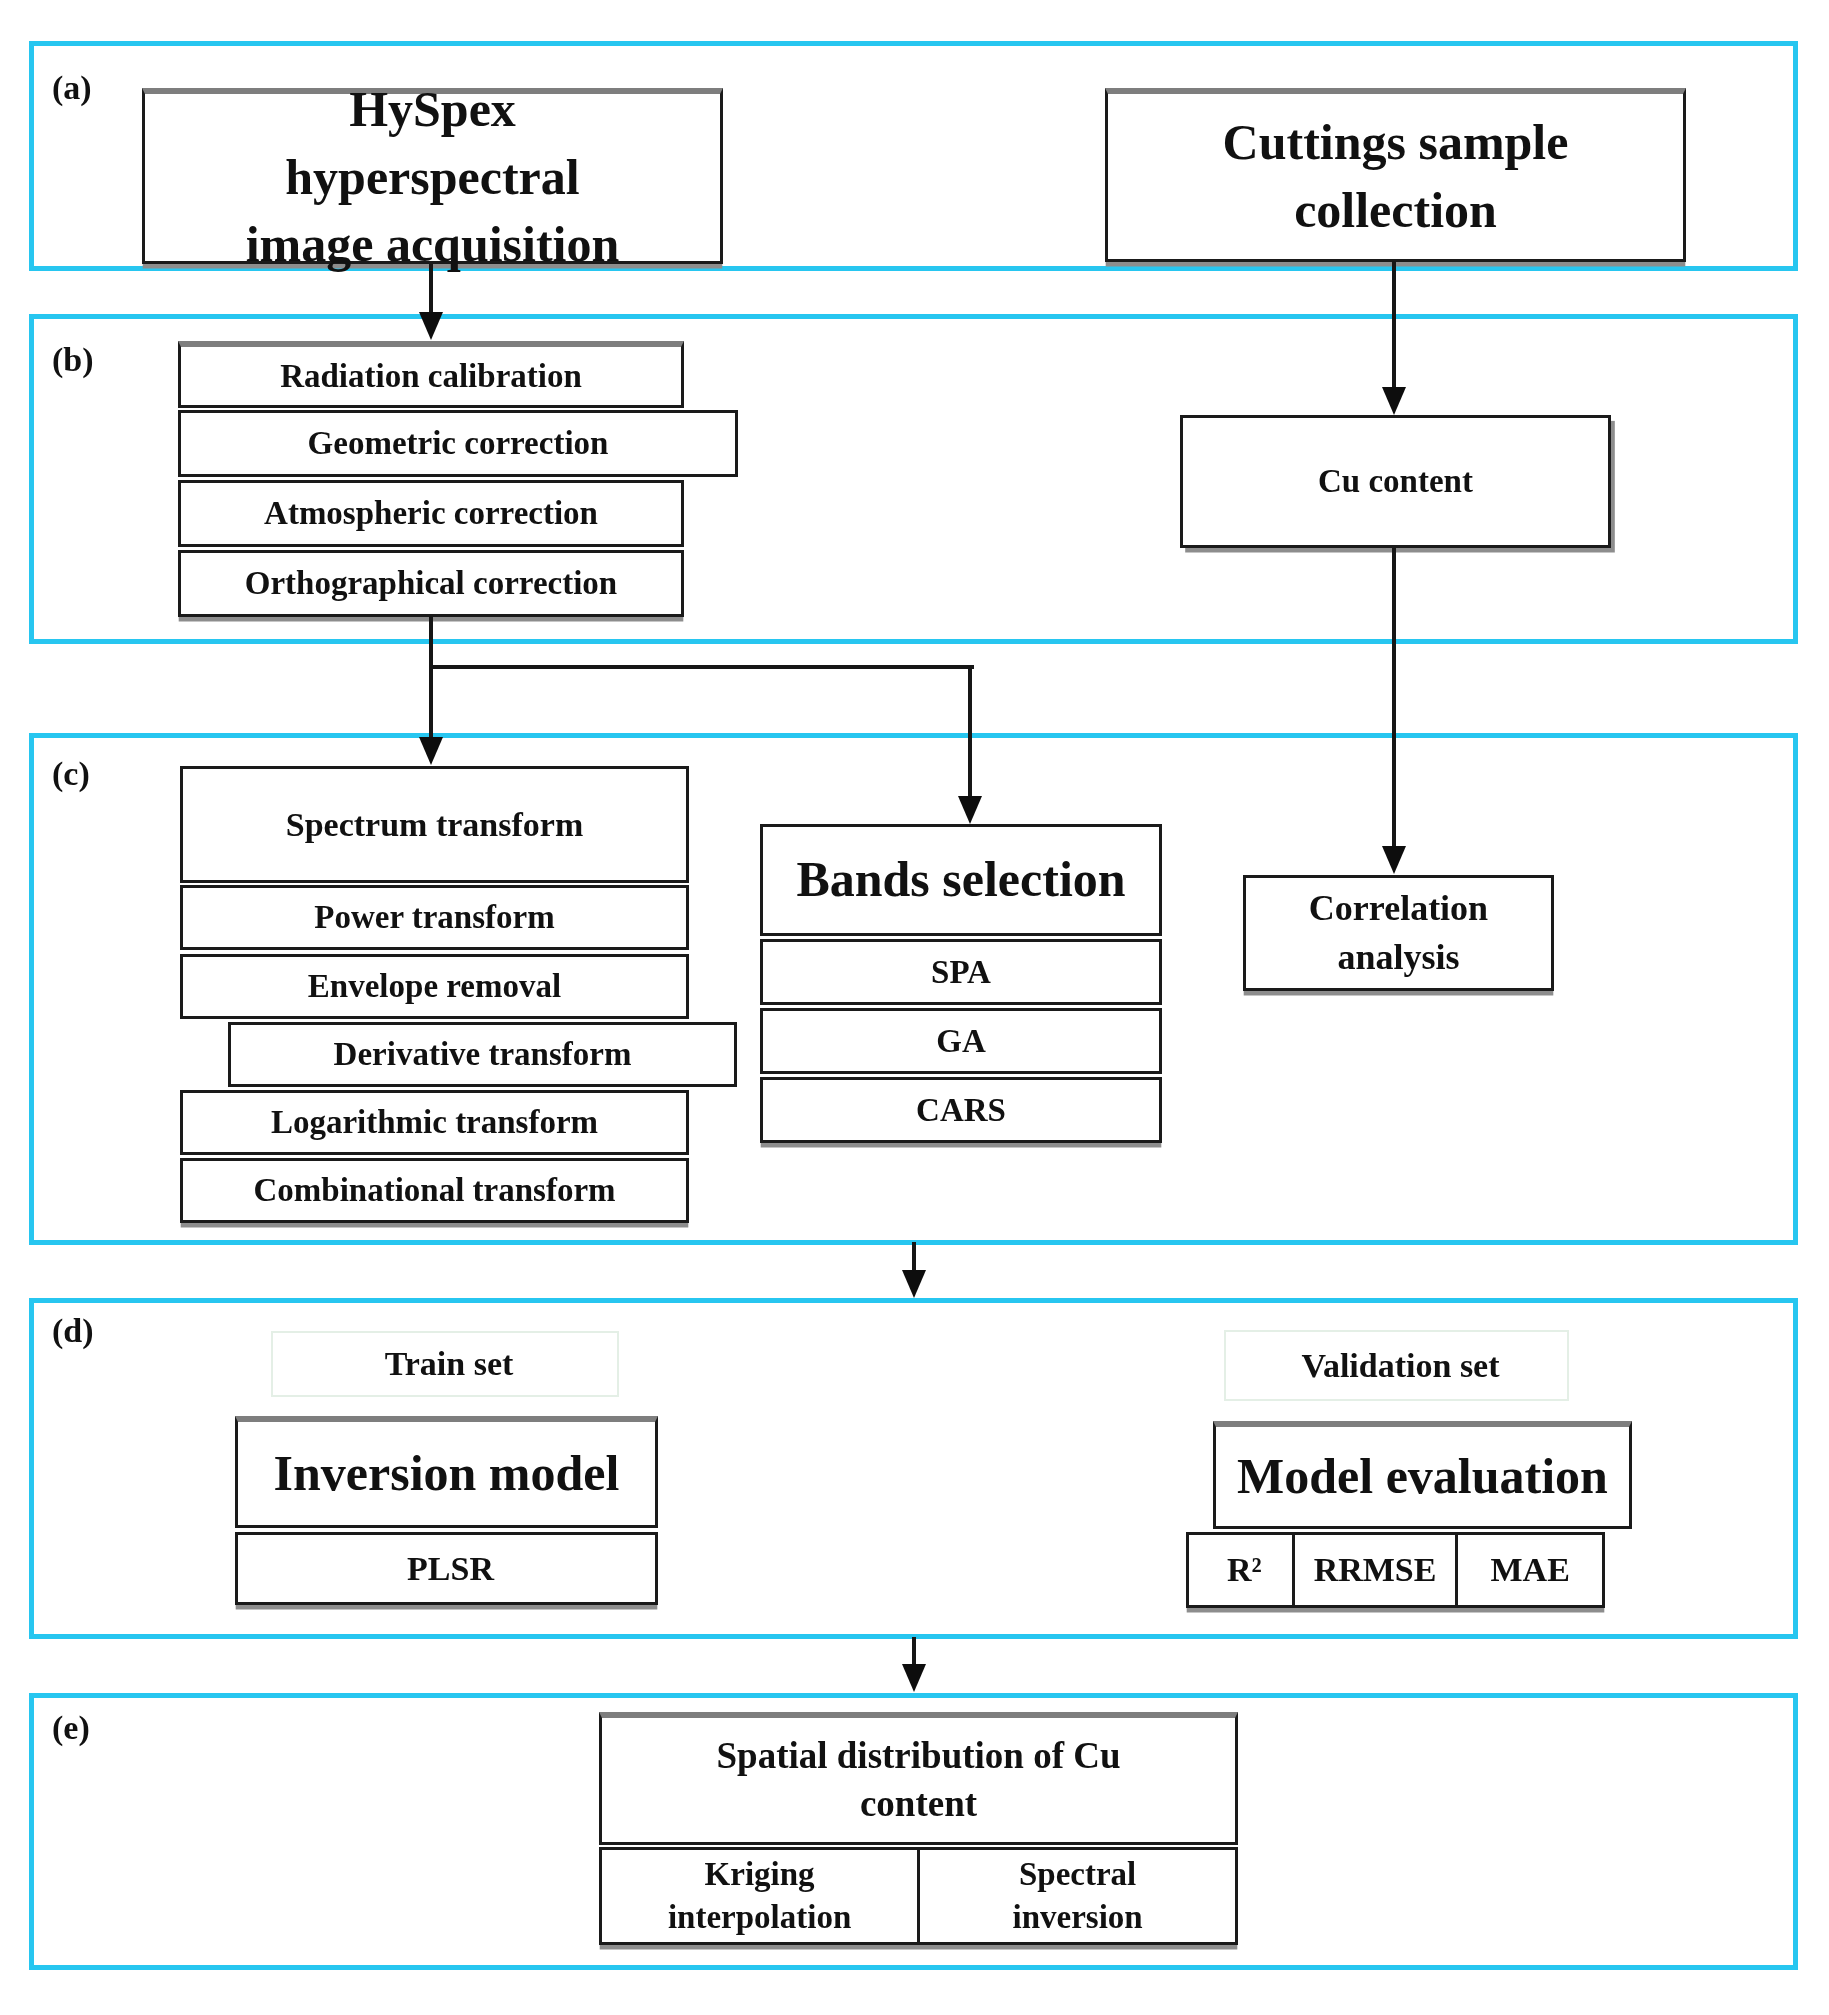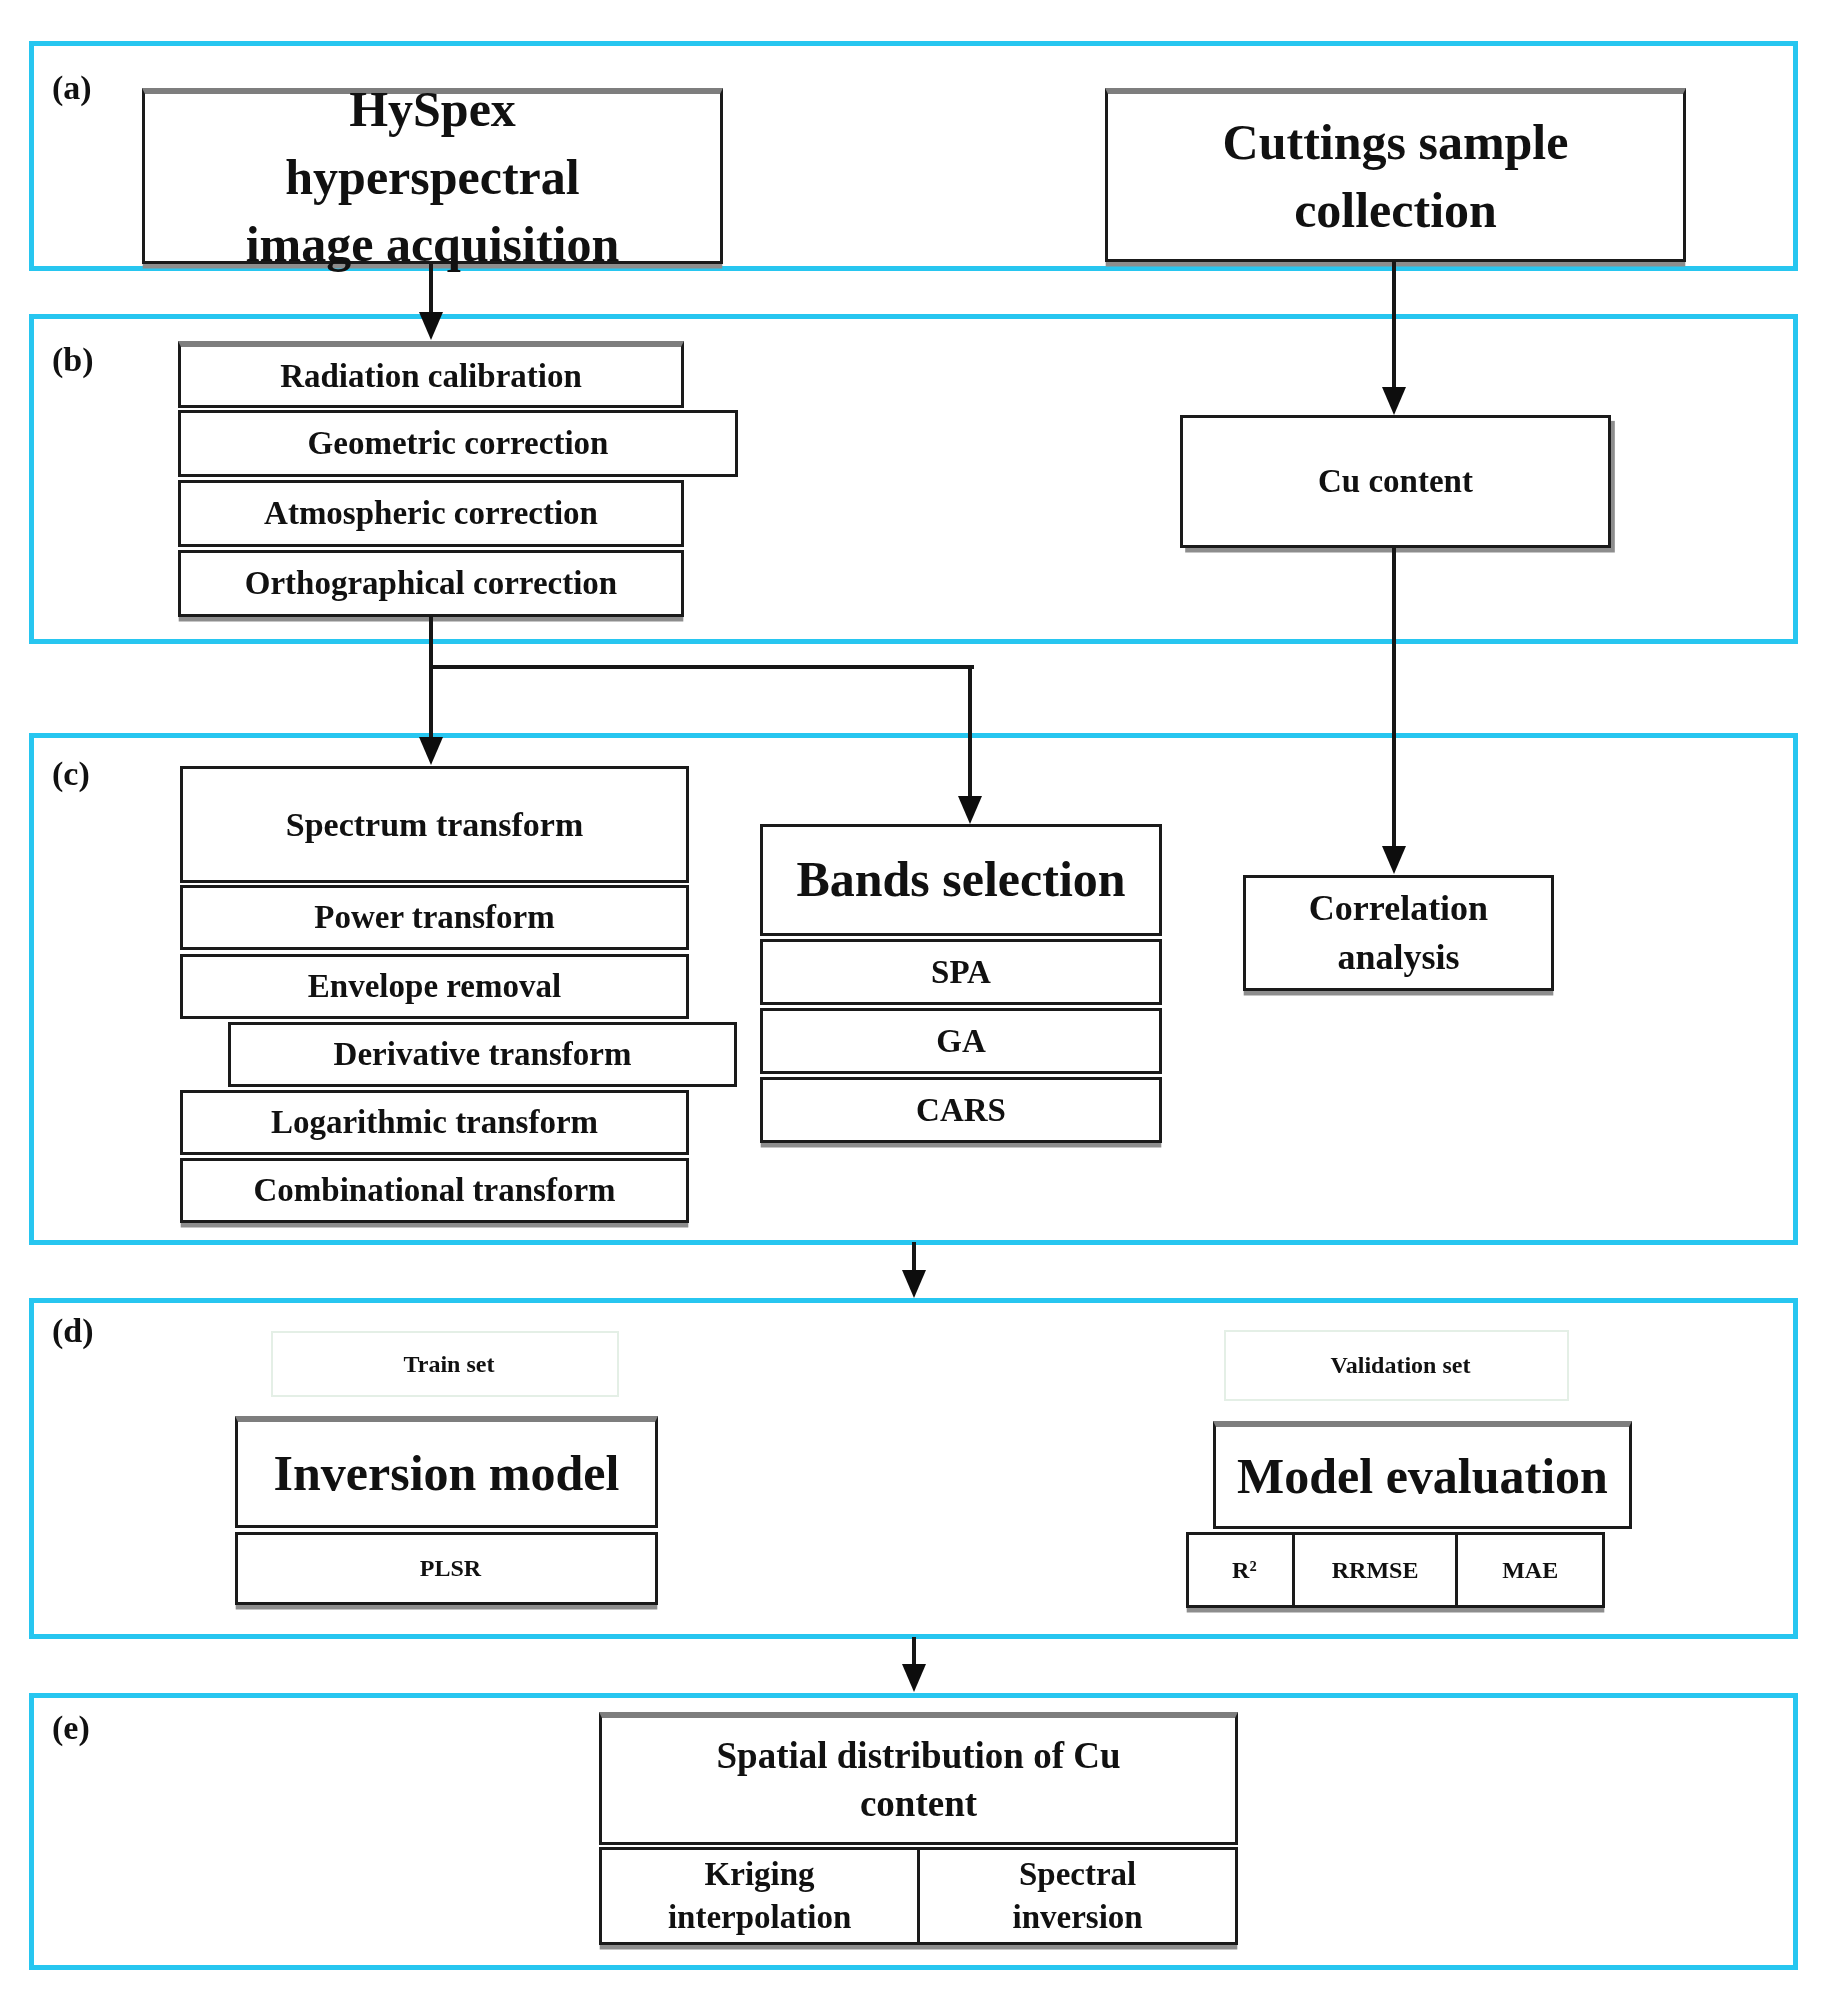--- a/index.html
+++ b/index.html
@@ -17,21 +17,21 @@
   .lightbox{position:absolute;background:#fff;border:2.2px solid #e4efe6;box-sizing:border-box;
        display:flex;align-items:center;justify-content:center;text-align:center;z-index:2;}
   .vline{position:absolute;width:3.7px;background:#161616;z-index:4;}
   .hline{position:absolute;height:3.7px;background:#161616;z-index:4;}
   .ahead{position:absolute;width:0;height:0;border-left:12px solid transparent;
          border-right:12px solid transparent;border-top:28.5px solid #0d0d0d;z-index:4;}
   .f54{font-size:50px;line-height:1.35;}
   .f56{font-size:34px;}
   .f52{font-size:37px;line-height:1.3;}
   .f48{font-size:36px;line-height:1.35;}
-  .f46{font-size:24px;padding-left:8px;}
+  .f46{font-size:34px;padding-left:8px;}
   .f44{font-size:33px;line-height:1.3;}
   .splitrow{position:absolute;background:#fff;border:3px solid #1a1a1a;box-sizing:border-box;
        display:flex;z-index:2;}
   .splitrow > div{display:flex;align-items:center;justify-content:center;text-align:center;
        box-sizing:border-box;height:100%;}
   .splitrow > div + div{border-left:3.7px solid #1a1a1a;}
 </style>
 </head>
 <body>
 

